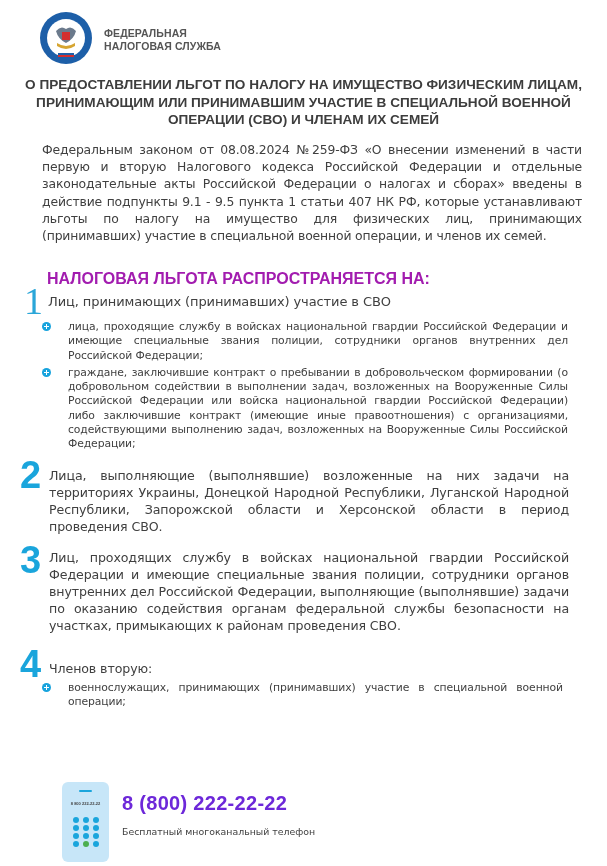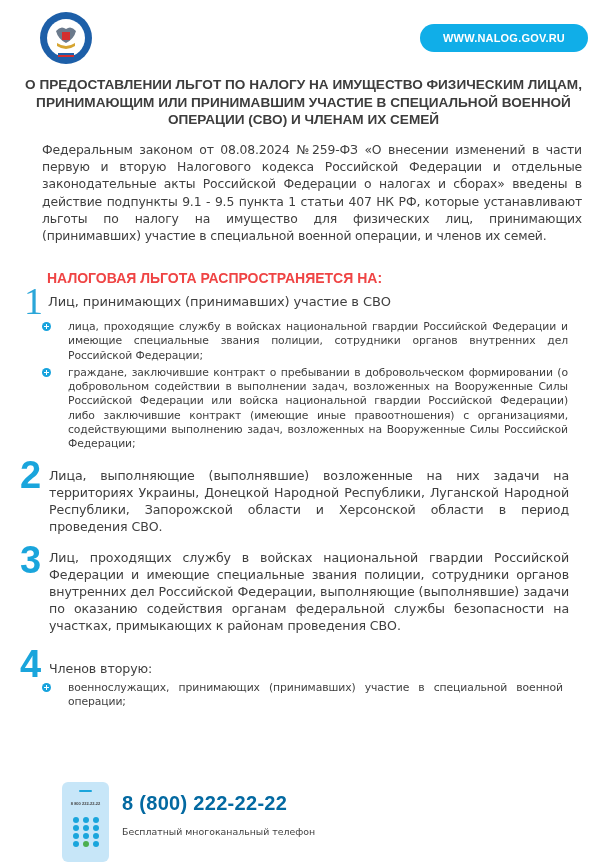--- a/index.html
+++ b/index.html
@@ -10,21 +10,21 @@
   .org-name { position: absolute; left: 104px; top: 27px; font-family: "Liberation Sans", sans-serif;
               font-weight: bold; font-size: 10.5px; line-height: 13px; color: #555; letter-spacing: 0.1px; }
   .site-btn { position: absolute; left: 420px; top: 24px; width: 168px; height: 28px; border-radius: 14px;
               background: #10aee8; color: #fff; font-family: "Liberation Sans", sans-serif; font-weight: bold;
               font-size: 11px; line-height: 28px; text-align: center; letter-spacing: 0.2px; }
   .title { position: absolute; left: 20px; top: 76px; width: 567px; text-align: center;
            font-family: "Liberation Sans", sans-serif; font-weight: bold; font-size: 13.6px; line-height: 17.5px; color: #3d3d3d; }
   .intro { position: absolute; left: 42px; top: 141px; width: 540px; text-align: justify;
            font-size: 12.4px; line-height: 17.2px; color: #404040; letter-spacing: -0.15px; }
   .subhead { position: absolute; left: 47px; top: 270px; font-family: "Liberation Sans", sans-serif; font-weight: bold;
-             font-size: 14px; color: #ef4444; }
+             font-size: 16px; color: #a21caf; }
   .num { position: absolute; font-family: "Liberation Sans", sans-serif; font-weight: bold; color: #1aa5dc; }
   .num1 { left: 24px; top: 282px; font-family: "Liberation Serif", serif; font-weight: normal; font-size: 38px; color: #2aa6d8; line-height: 38px; }
   .num2 { left: 20px; top: 456px; font-size: 38px; line-height: 38px; }
   .num3 { left: 20px; top: 541px; font-size: 38px; line-height: 38px; }
   .num4 { left: 20px; top: 645px; font-size: 38px; line-height: 38px; }
   .item-head { position: absolute; font-size: 12.6px; line-height: 17px; color: #404040; text-align: justify; letter-spacing: -0.1px; }
   .ih1 { left: 48px; top: 293px; width: 530px; font-size: 13px; }
   .ih2 { left: 49px; top: 467px; width: 520px; }
   .ih3 { left: 49px; top: 549px; width: 520px; }
   .ih4 { left: 49px; top: 660px; width: 520px; }
@@ -38,38 +38,41 @@
   .bl1 { left: 40px; top: 320px; width: 528px; }
   .bl4 { left: 40px; top: 681px; width: 523px; }
   .phone-icon { position: absolute; left: 62px; top: 782px; width: 47px; height: 80px; border-radius: 6px; background: #c7e6f8; }
   .phone-icon .spk { position: absolute; left: 17px; top: 8px; width: 13px; height: 2px; border-radius: 1px; background: #1aa5dc; }
   .phone-icon .scr { position: absolute; left: 2px; top: 19px; width: 43px; text-align: center; font-family: "Liberation Sans", sans-serif;
                      font-weight: bold; font-size: 4px; color: #444; }
   .phone-icon .keys { position: absolute; left: 11px; top: 35px; width: 27px; display: grid; grid-template-columns: repeat(3, 7px); gap: 2px 3px; }
   .phone-icon .key { width: 6px; height: 6px; border-radius: 50%; background: #1aa5dc; }
   .phone-icon .key.green { background: #4caf50; }
   .phone-number { position: absolute; left: 122px; top: 792px; font-family: "Liberation Sans", sans-serif; font-weight: bold;
-                  font-size: 20px; color: #0369a1; letter-spacing: 0.3px; }
+                  font-size: 20px; color: #6d28d9; letter-spacing: 0.3px; }
   .phone-desc { position: absolute; left: 122px; top: 825px; font-size: 9.4px; line-height: 13px; color: #404040; }
 </style>
 </head>
 <body>
 
 <div class="header">
   <svg class="logo" viewBox="0 0 54 54">
     <circle cx="27" cy="27" r="26" fill="#1d5fa8"></circle>
     <circle cx="27" cy="27" r="19" fill="#ffffff"></circle>
     <path d="M17 20 Q22 14 27 18 Q32 14 37 20 Q35 28 27 32 Q19 28 17 20Z" fill="#6b7a8c"></path>
     <rect x="23" y="21" width="8" height="8" fill="#d32f2f"></rect>
     <path d="M18 32 Q27 38 36 32 L36 35 Q27 41 18 35Z" fill="#d6a531"></path>
     <rect x="19" y="40" width="16" height="2" fill="#ffffff"></rect>
     <rect x="19" y="42" width="16" height="2" fill="#1d5fa8"></rect>
     <rect x="19" y="44" width="16" height="2" fill="#d32f2f"></rect>
   </svg>
-  <div class="site-btn">WWW.NALOG.GOV.RU</div>
+  <div class="org-name">
+    <div>ФЕДЕРАЛЬНАЯ</div>
+    <div>НАЛОГОВАЯ СЛУЖБА</div>
+  </div>
 </div>
 
 <div class="title">О ПРЕДОСТАВЛЕНИИ ЛЬГОТ ПО НАЛОГУ НА ИМУЩЕСТВО ФИЗИЧЕСКИМ ЛИЦАМ, ПРИНИМАЮЩИМ ИЛИ ПРИНИМАВШИМ УЧАСТИЕ В СПЕЦИАЛЬНОЙ ВОЕННОЙ ОПЕРАЦИИ (СВО) И ЧЛЕНАМ ИХ СЕМЕЙ</div>
 
 <div class="intro">Федеральным законом от 08.08.2024 №259-ФЗ «О внесении изменений в части первую и вторую Налогового кодекса Российской Федерации и отдельные законодательные акты Российской Федерации о налогах и сборах» введены в действие подпункты 9.1 - 9.5 пункта 1 статьи 407 НК РФ, которые устанавливают льготы по налогу на имущество для физических лиц, принимающих (принимавших) участие в специальной военной операции, и членов их семей.</div>
 
 <div class="subhead">НАЛОГОВАЯ ЛЬГОТА РАСПРОСТРАНЯЕТСЯ НА:</div>
 
 <div class="num num1">1</div>
 <div class="item-head ih1">Лиц, принимающих (принимавших) участие в СВО</div>

